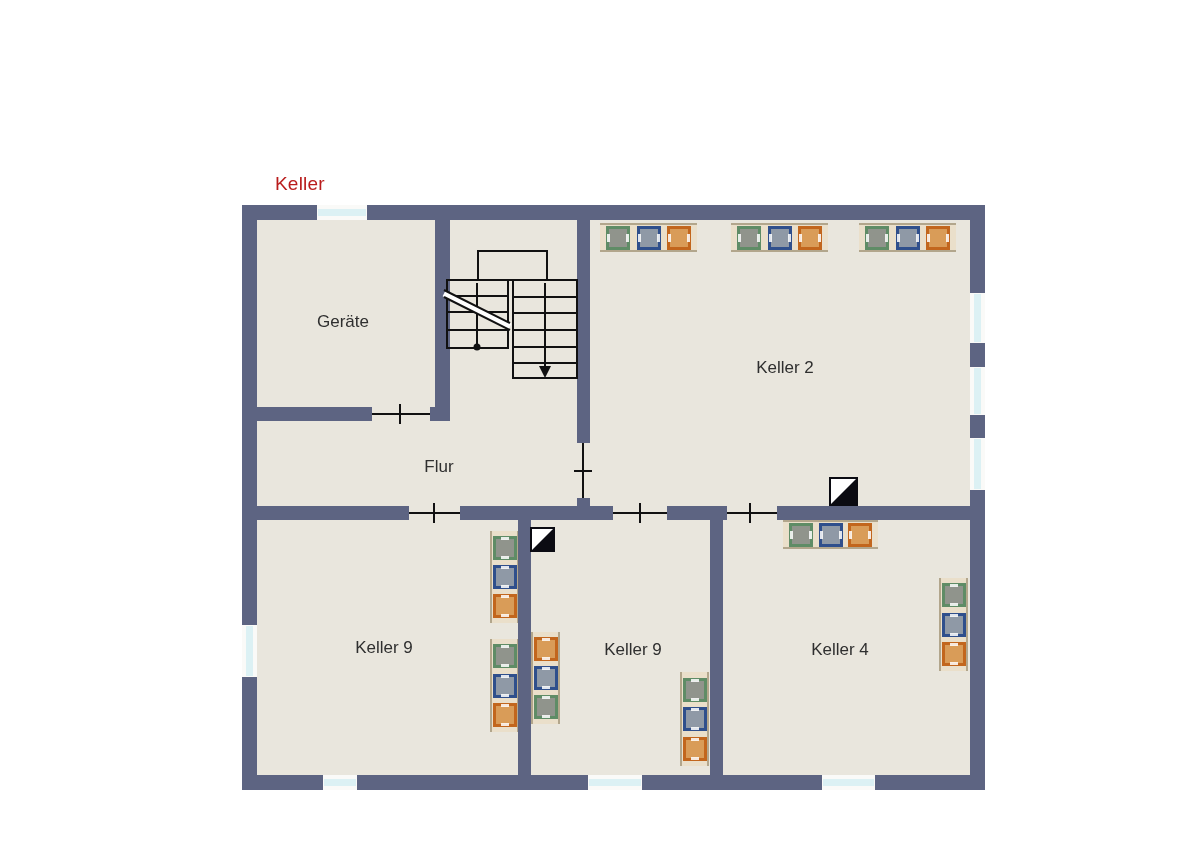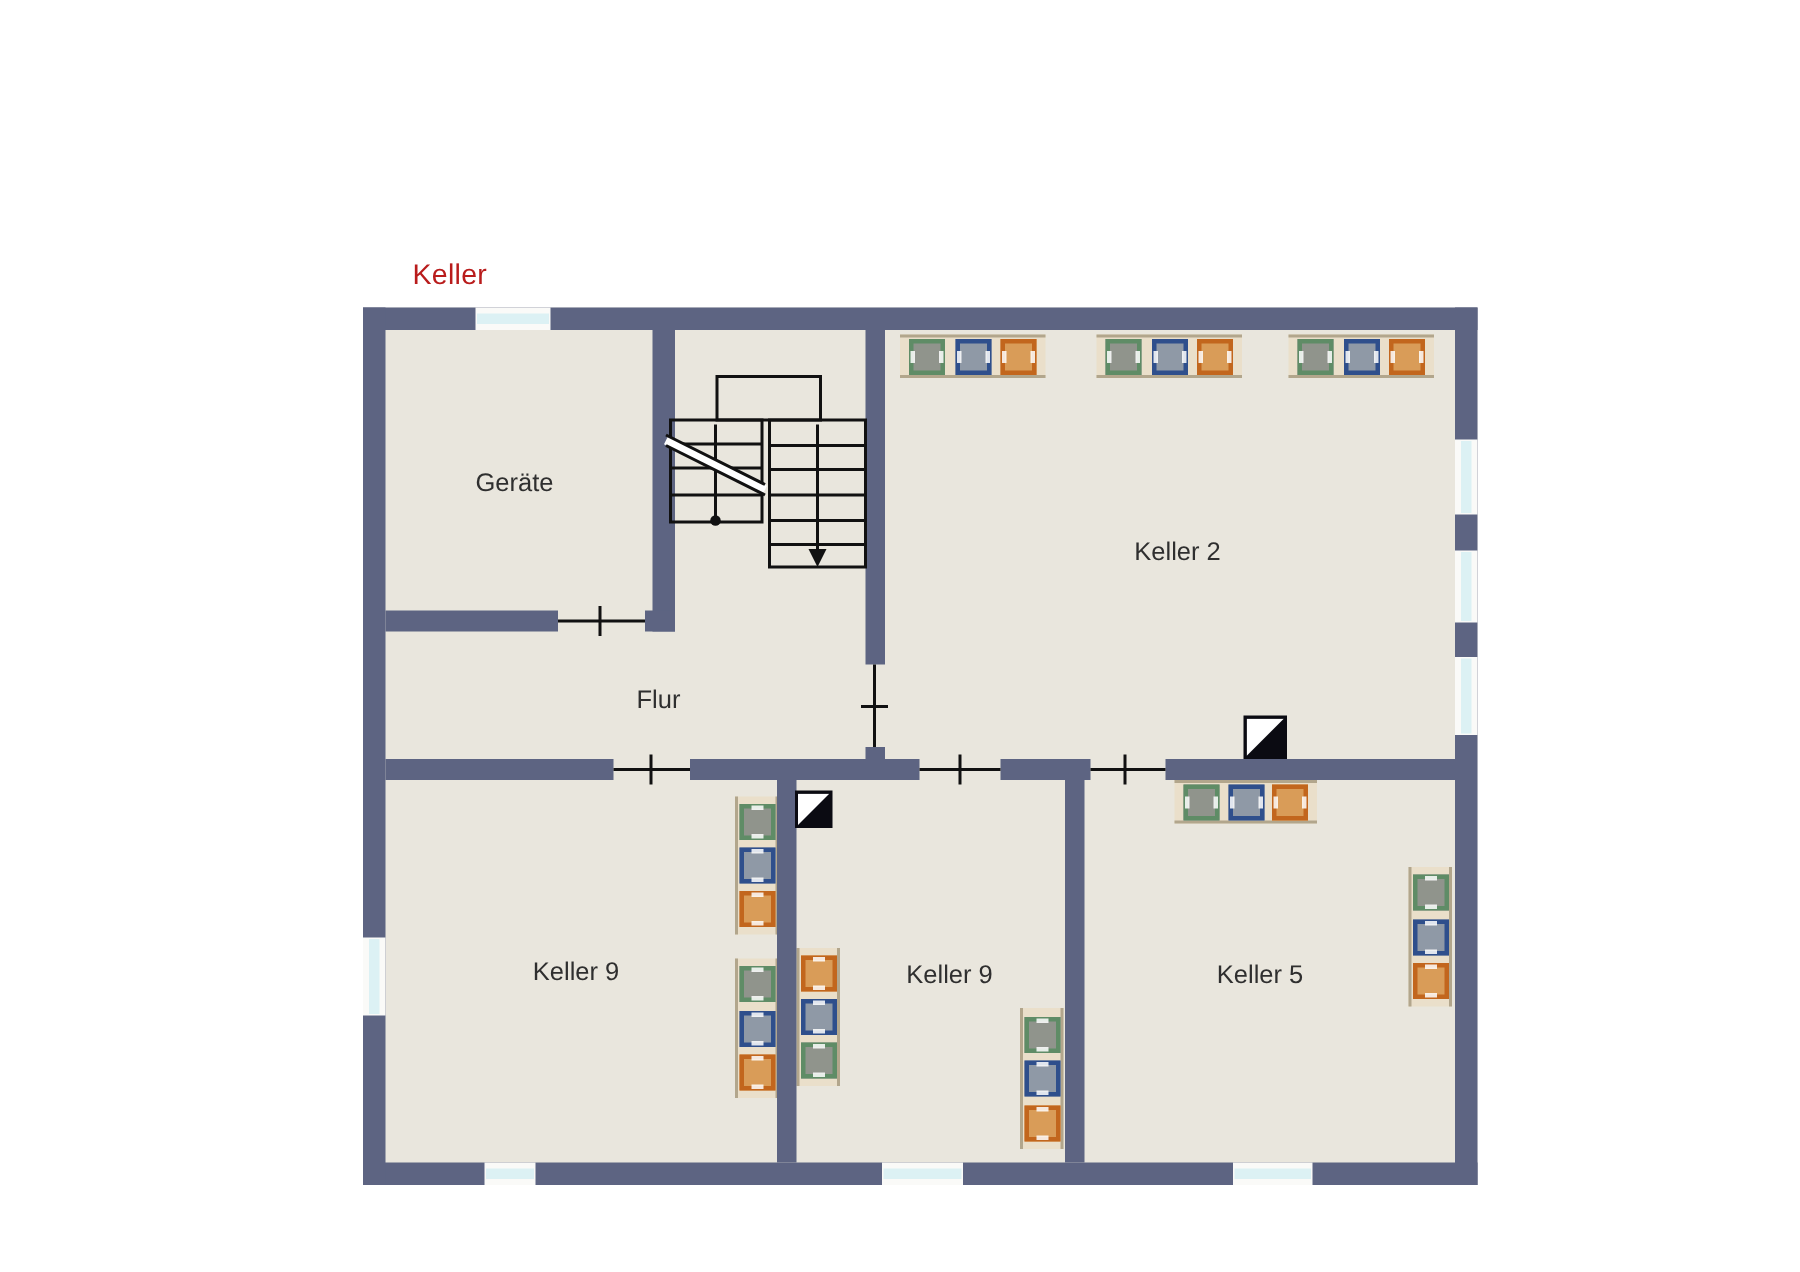--- a/index.html
+++ b/index.html
@@ -215,15 +215,15 @@
       <line x1="434" y1="503" x2="434" y2="523" stroke="#111111" stroke-width="2"></line>
       <line x1="613" y1="513" x2="667" y2="513" stroke="#111111" stroke-width="2"></line>
       <line x1="640" y1="503" x2="640" y2="523" stroke="#111111" stroke-width="2"></line>
       <line x1="727" y1="513" x2="777" y2="513" stroke="#111111" stroke-width="2"></line>
       <line x1="750" y1="503" x2="750" y2="523" stroke="#111111" stroke-width="2"></line>
     </svg>
     <div class="room-label" style="left: 343px; top: 322px; color: rgb(47, 47, 47); text-align: center;">Geräte</div>
     <div class="room-label" style="left: 439px; top: 467px; color: rgb(47, 47, 47);">Flur</div>
     <div class="room-label" style="left: 785px; top: 368px; color: rgb(47, 47, 47);">Keller 2</div>
     <div class="room-label" style="left: 633px; top: 650px; color: rgb(47, 47, 47);">Keller 9</div>
-    <div class="room-label" style="left: 840px; top: 650px; color: rgb(47, 47, 47);">Keller 5</div>
+    <div class="room-label" style="left: 840px; top: 650px; color: rgb(47, 47, 47);">Keller 4</div>
     <div class="room-label" style="left: 384px; top: 648px; color: rgb(47, 47, 47);">Keller 9</div>
   </div>
 
 </body></html>

